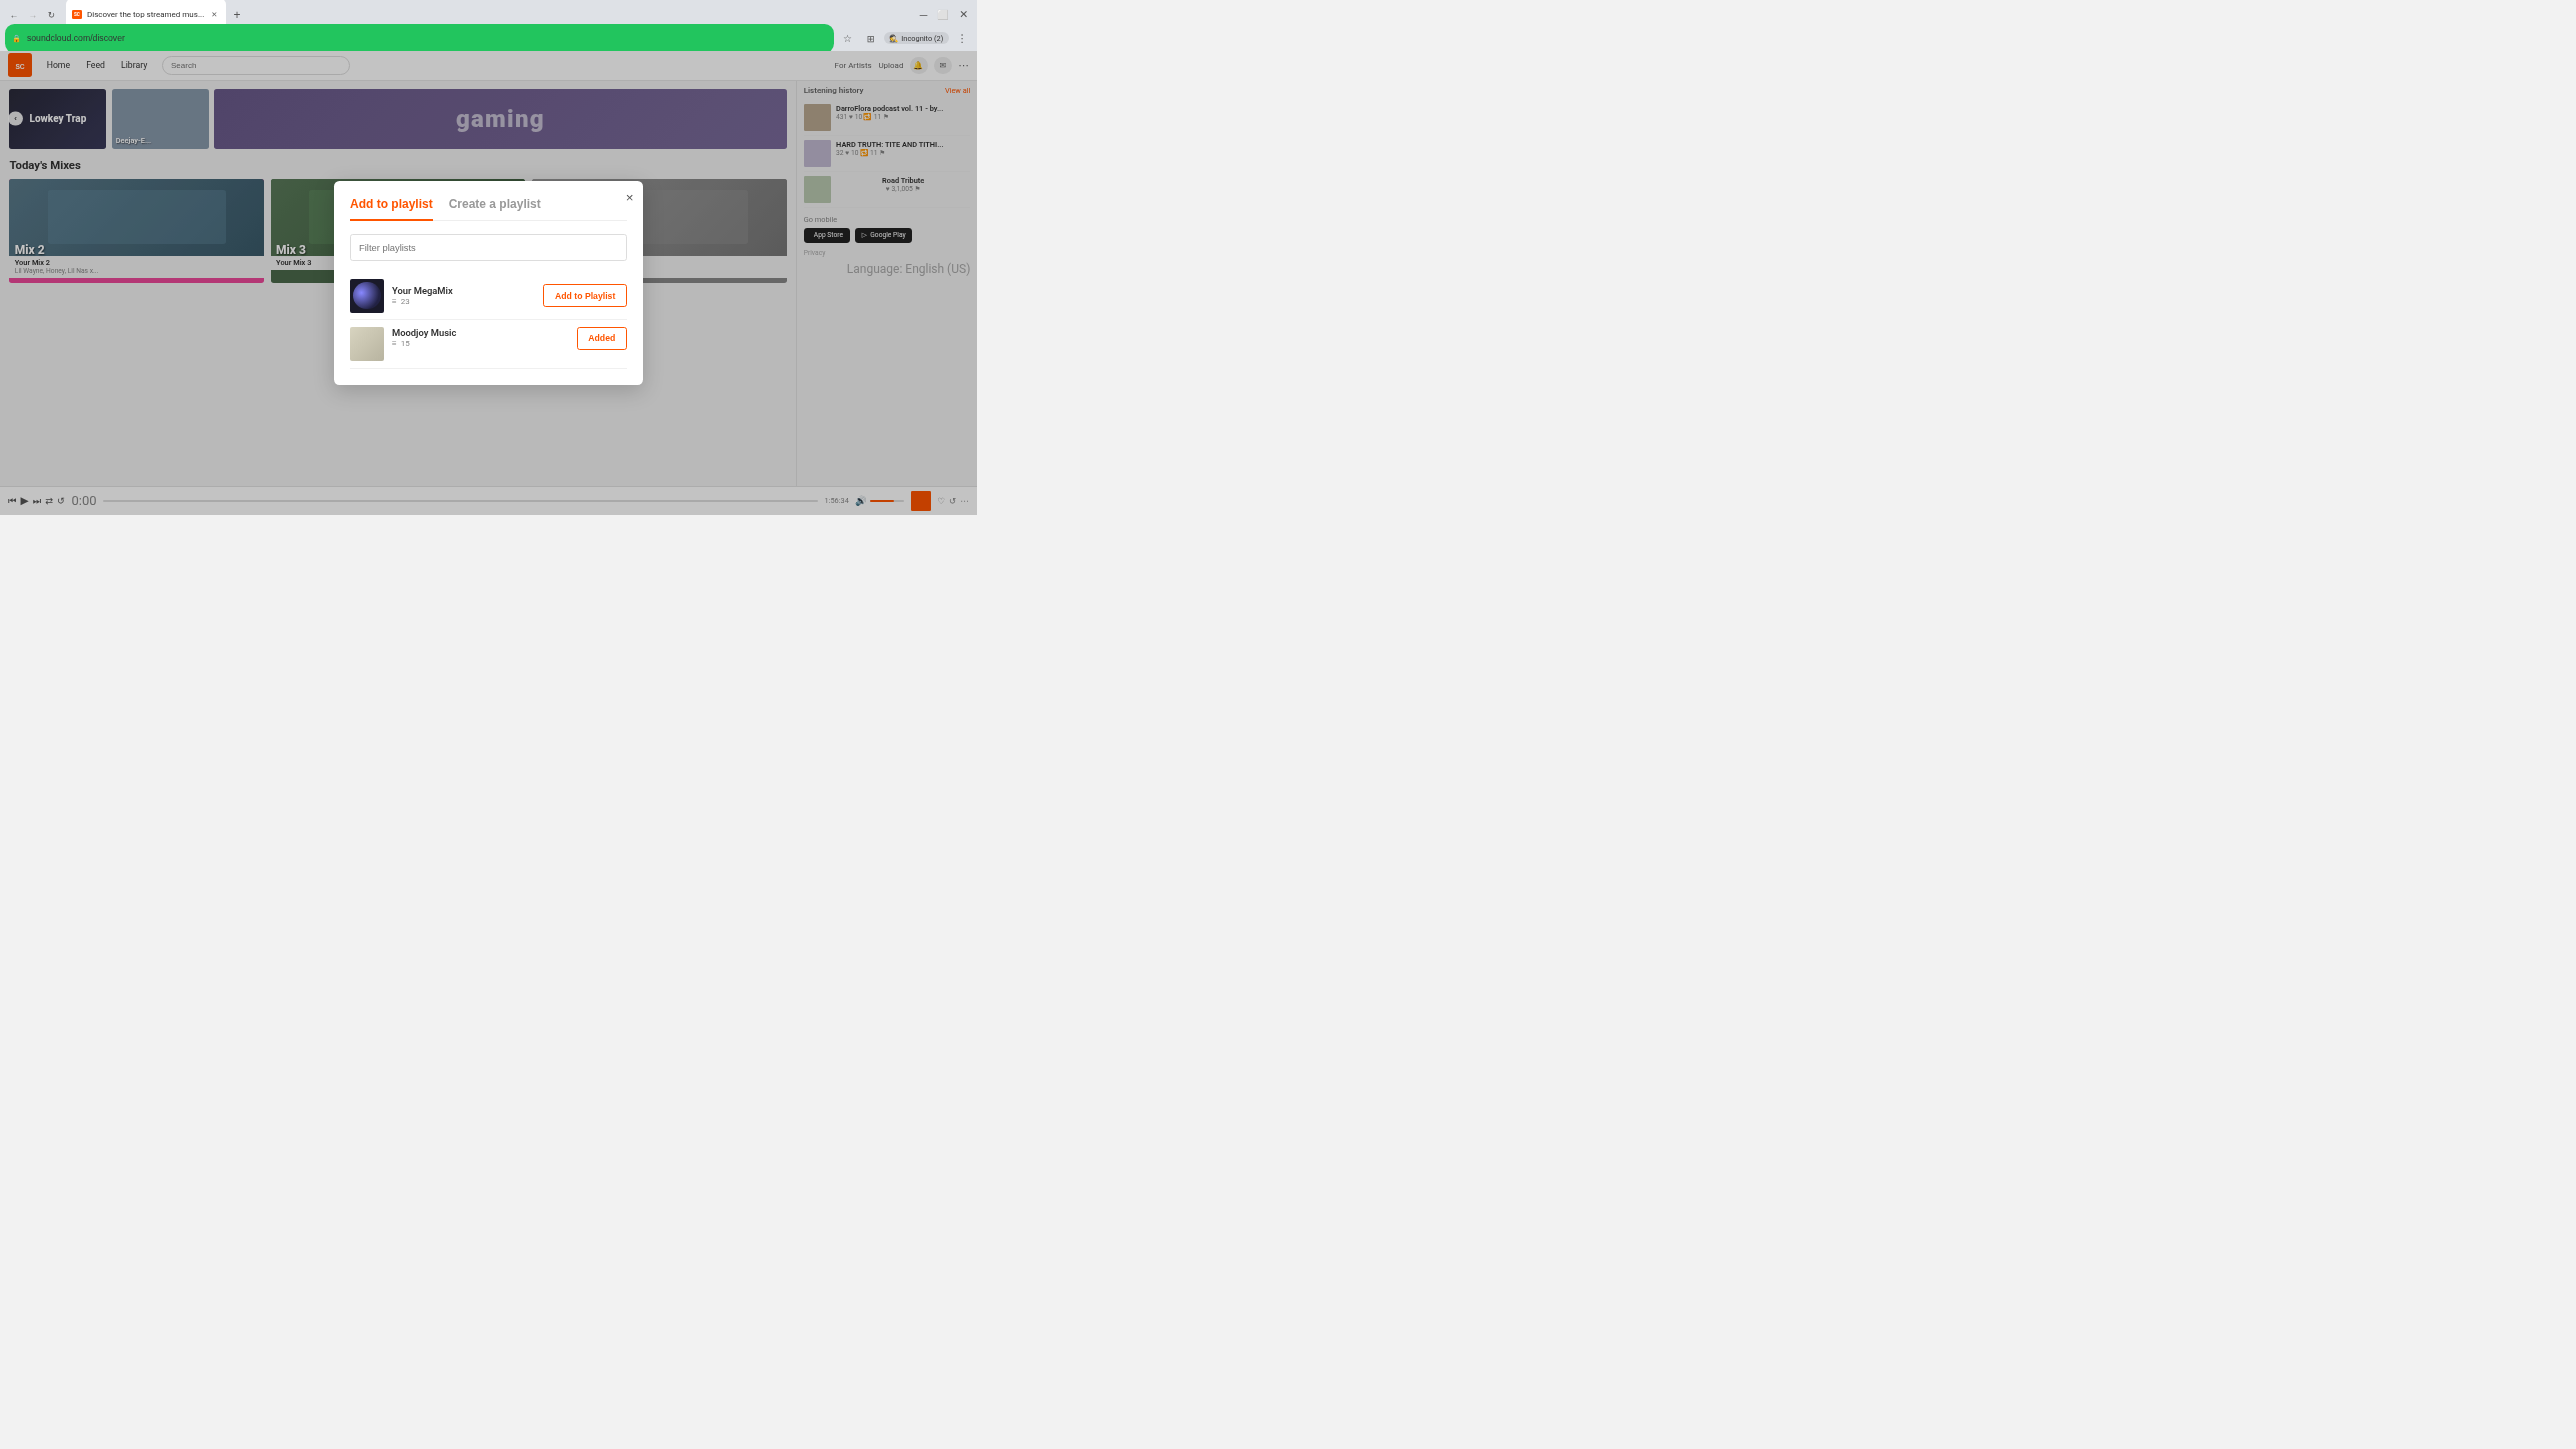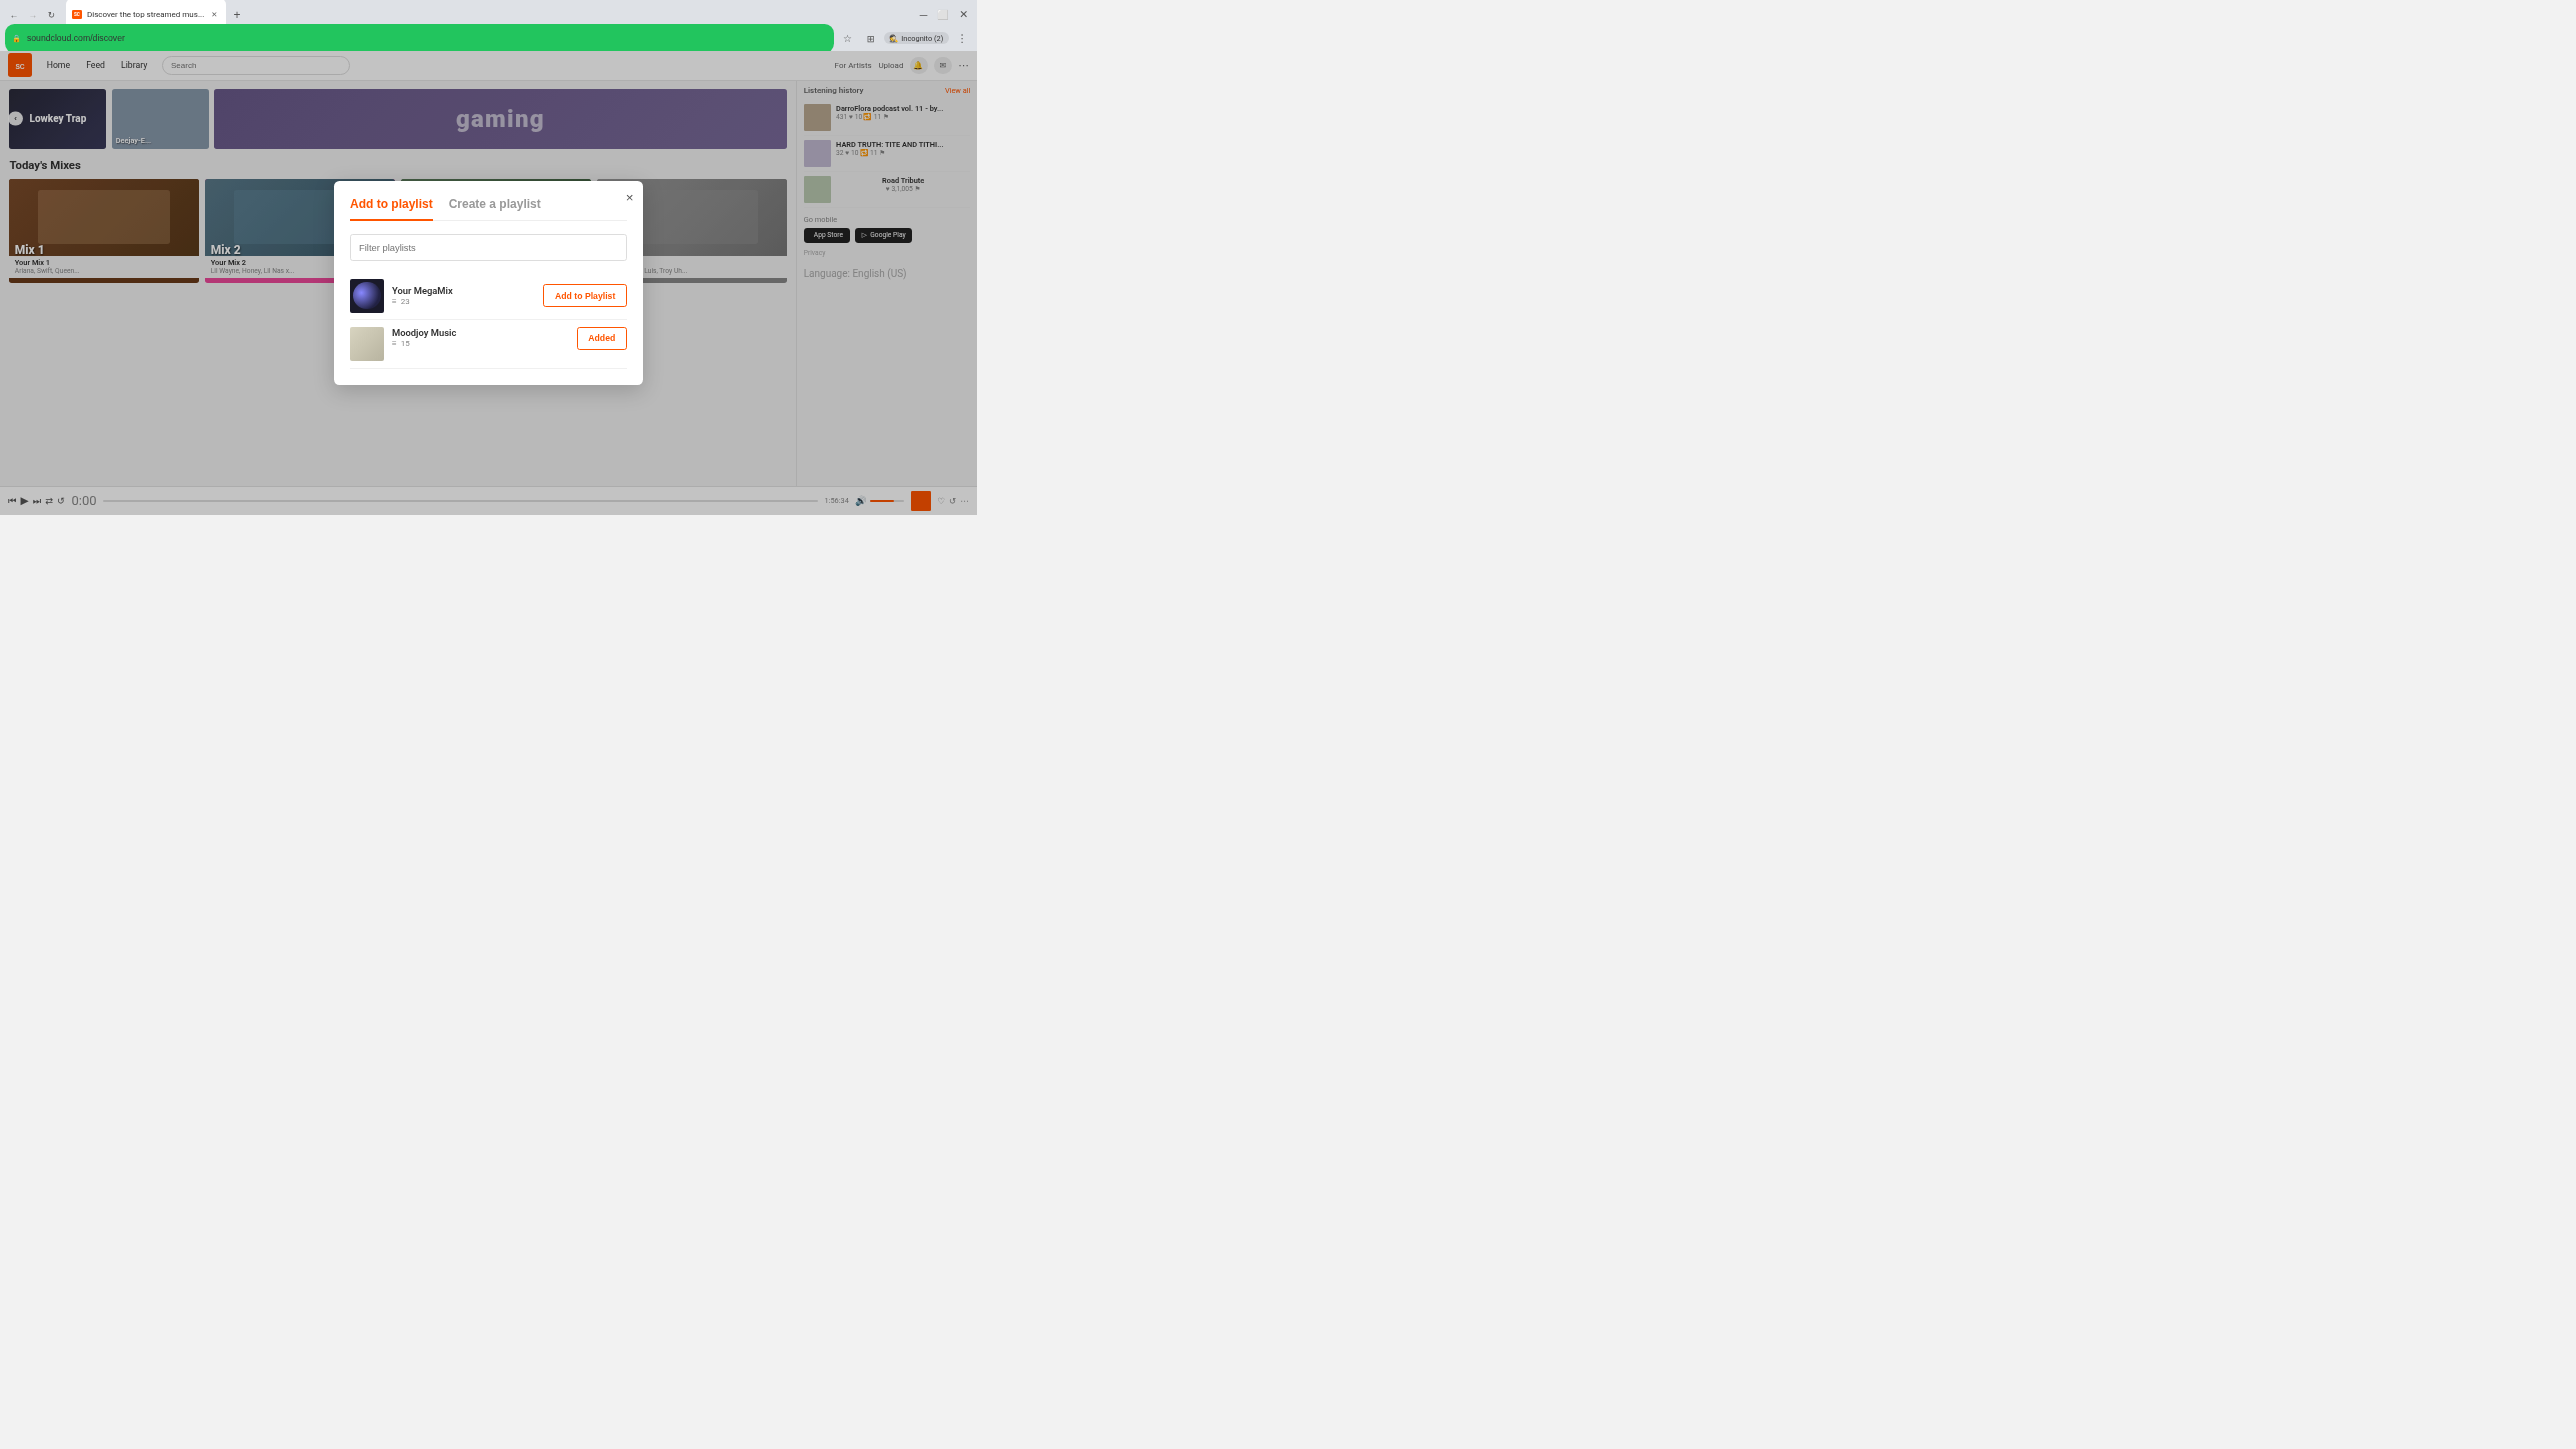--- a/index.html
+++ b/index.html
@@ -105,30 +105,20 @@
 
           <div style="flex:1; height:60px; background:linear-gradient(135deg,#6a5a8a,#7a6a9a); border-radius:2.7px; display:flex; align-items:center; justify-content:center; cursor:pointer;">
             <span style="color:rgba(255,255,255,0.6); font-size:24px; font-weight:900; letter-spacing:1.3px;">gaming</span>
           </div>
         </div>
 
         <div style="font-size:11.4px; font-weight:700; color:#333; margin-bottom:6.7px;">Today's Mixes</div>
 
         <div style="display:flex; gap:6.7px;">
 
-          <div style="flex:1; border-radius:2.7px; overflow:hidden; cursor:pointer; background:#6a3a1a; position:relative; height:104px;">
-            <div style="width:100%; height:77px; background:linear-gradient(135deg,#7a4a2a,#5a3a1a); display:flex; align-items:center; justify-content:center; overflow:hidden;">
-              <div style="width:70%; height:70%; background:rgba(180,140,100,0.4); border-radius:2.7px;"></div>
-            </div>
-            <div style="position:absolute; bottom:25.5px; left:5.4px; font-size:12px; font-weight:800; color:white; text-shadow:0.7px 0.7px 2px rgba(0,0,0,0.6);">Mix 1</div>
-            <div style="padding:2.7px 5.4px; background:#f2f2f2;">
-              <div style="font-size:7.4px; font-weight:600; color:#333;">Your Mix 1</div>
-              <div style="font-size:6.7px; color:#888;">Ariana, Swift, Queen...</div>
-            </div>
-          </div>
 
           <div style="flex:1; border-radius:2.7px; overflow:hidden; cursor:pointer; background:#ec4899; position:relative; height:104px;">
             <div style="width:100%; height:77px; background:linear-gradient(135deg,#5a7a8a,#3a5a6a); display:flex; align-items:center; justify-content:center; overflow:hidden;">
               <div style="width:70%; height:70%; background:rgba(100,140,160,0.4); border-radius:2.7px;"></div>
             </div>
             <div style="position:absolute; bottom:25.5px; left:5.4px; font-size:12px; font-weight:800; color:white; text-shadow:0.7px 0.7px 2px rgba(0,0,0,0.6);">Mix 2</div>
             <div style="padding:2.7px 5.4px; background:#f2f2f2;">
               <div style="font-size:7.4px; font-weight:600; color:#333;">Your Mix 2</div>
               <div style="font-size:6.7px; color:#888;">Lil Wayne, Honey, Lil Nas x...</div>
             </div>
@@ -200,21 +190,21 @@
             <div style="display:flex; align-items:center; gap:3.4px; background:#222; color:white; border-radius:3.4px; padding:3.4px 6.7px; cursor:pointer; font-size:6.7px;">
               <span>▷</span>
               <span>Google Play</span>
             </div>
           </div>
         </div>
 
         <div style="margin-top:6.7px; font-size:6.7px; color:#aaa;">
           <span style="cursor:pointer;">Privacy</span>
         </div>
-        <div style="margin-top:11px; font-size:10px; color:#aaa;">
+        <div style="margin-top:5px; font-size:12px; color:#aaa;text-align:right;">
           <span>Language: English (US)</span>
         </div>
       </div>
     </div>
 
     <div style="height:29.5px; background:#fff; border-top:0.7px solid #e0e0e0; display:flex; align-items:center; padding:0 8px; gap:6.7px; position:absolute; bottom:0; left:0; right:0;">
       <div style="display:flex; gap:4px; align-items:center;">
         <button style="background:none; border:none; cursor:pointer; font-size:9.4px; color:#555;">⏮</button>
         <button style="background:none; border:none; cursor:pointer; font-size:10.7px; color:#555;">▶</button>
         <button style="background:none; border:none; cursor:pointer; font-size:9.4px; color:#555;">⏭</button>

